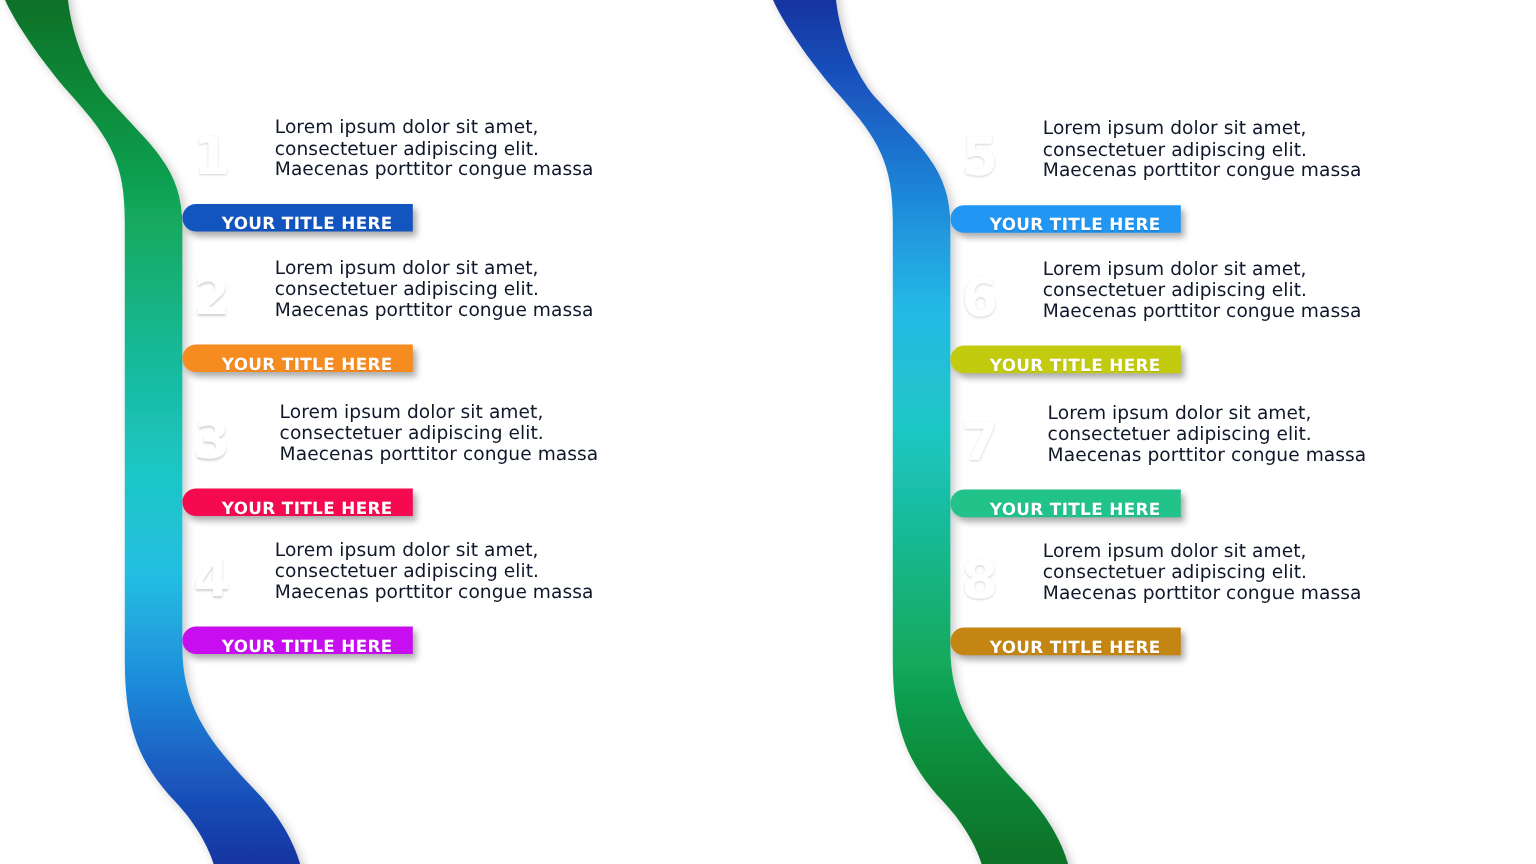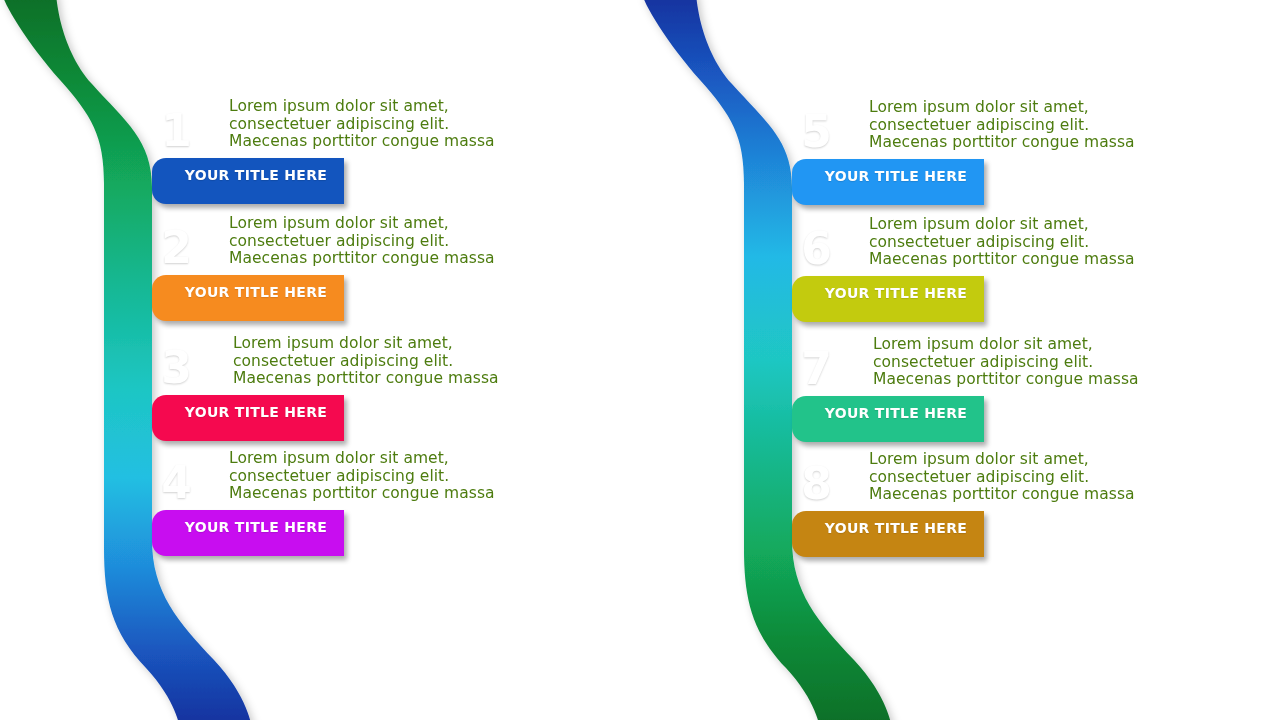--- a/index.html
+++ b/index.html
@@ -60,35 +60,35 @@
     letter-spacing: -1px;
     text-shadow: 0 1px 2px rgba(0,0,0,0.18);
   }
 
   
   .desc {
     position: absolute;
     left: 229px;
     top: -2px;
     width: 300px;
-    color: #4d7c0f;
+    color: #0f172a;
     font-family: "DejaVu Sans", sans-serif;
     font-size: 15.5px;
     line-height: 17.5px;
     letter-spacing: 0.05px;
   }
   .desc.indent { left: 233px; }
 
   
   .banner {
     position: absolute;
     left: 152px;
-    top: 58px;
+    top: 70px;
     width: 192px;
-    height: 46px;
+    height: 23px;
     border-top-left-radius: 14px;
     border-bottom-left-radius: 14px;
     box-shadow: 3px 4px 5px rgba(0,0,0,0.33);
   }
   .banner-label {
     position: absolute;
     left: 0; right: 0;
     top: 0;
     height: 34px;
     line-height: 34px;

